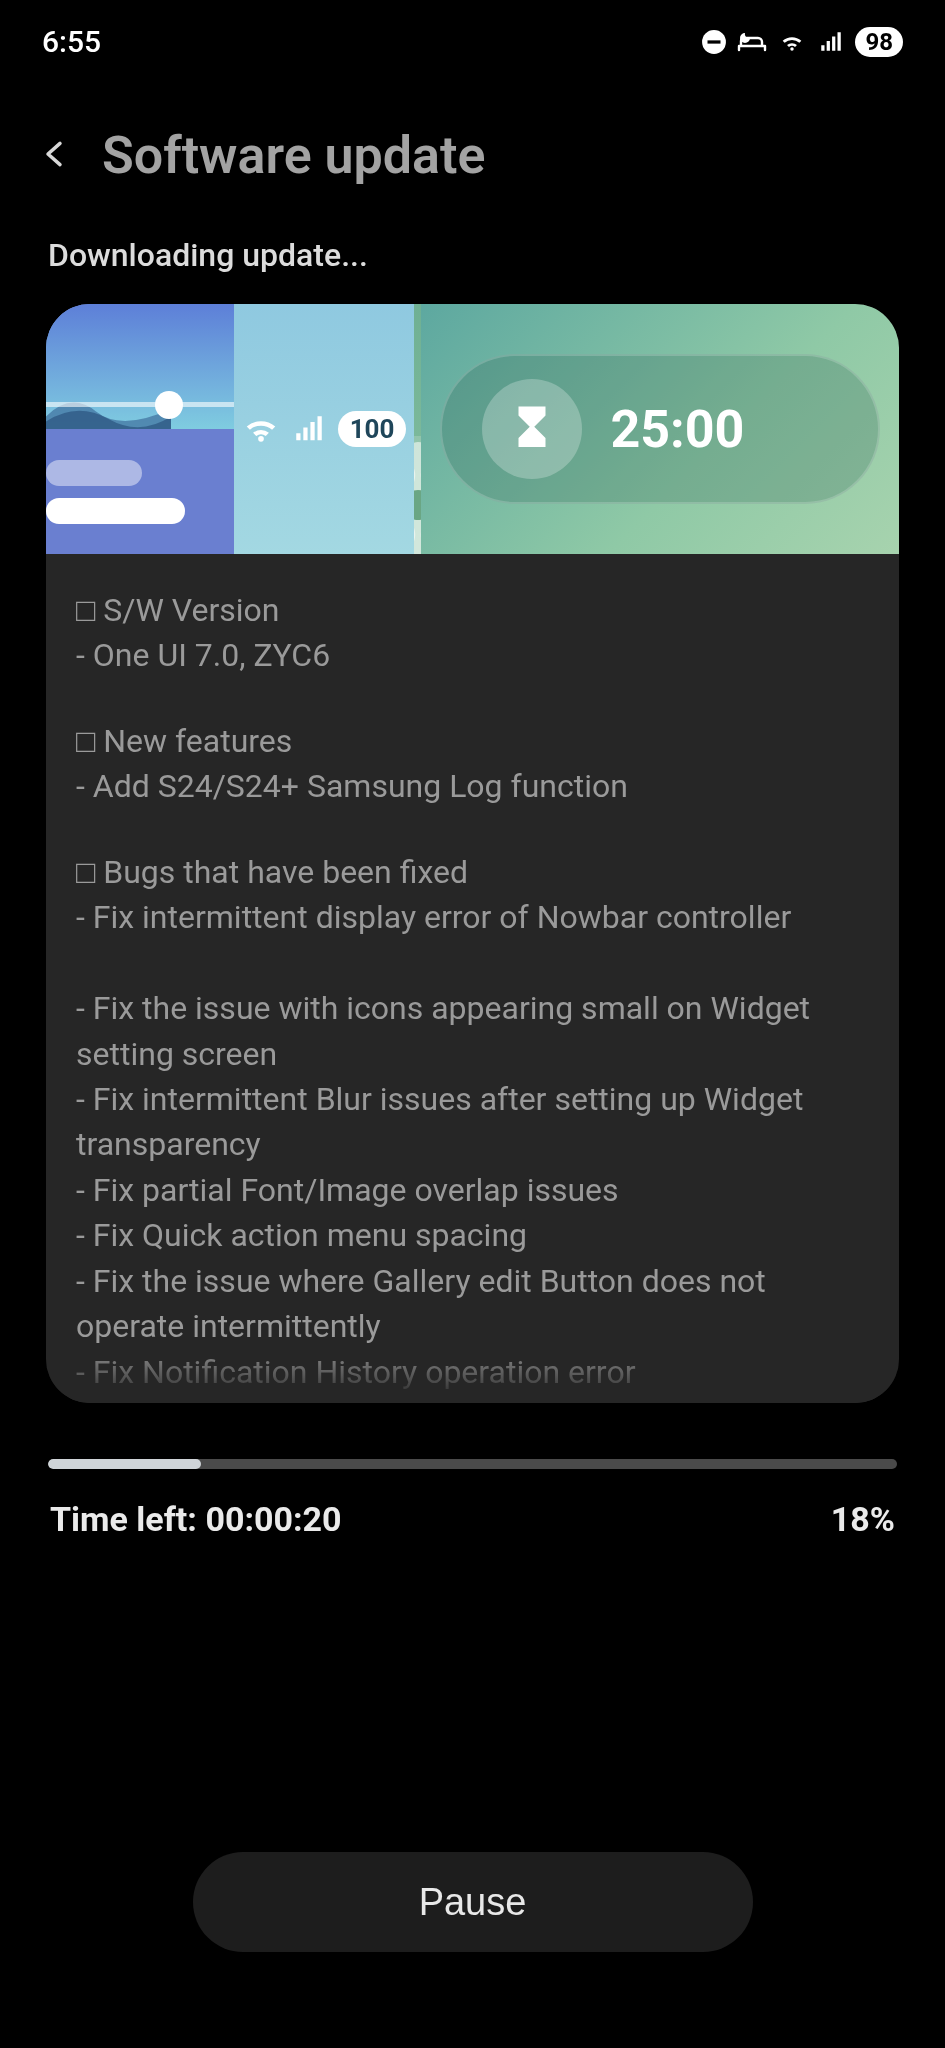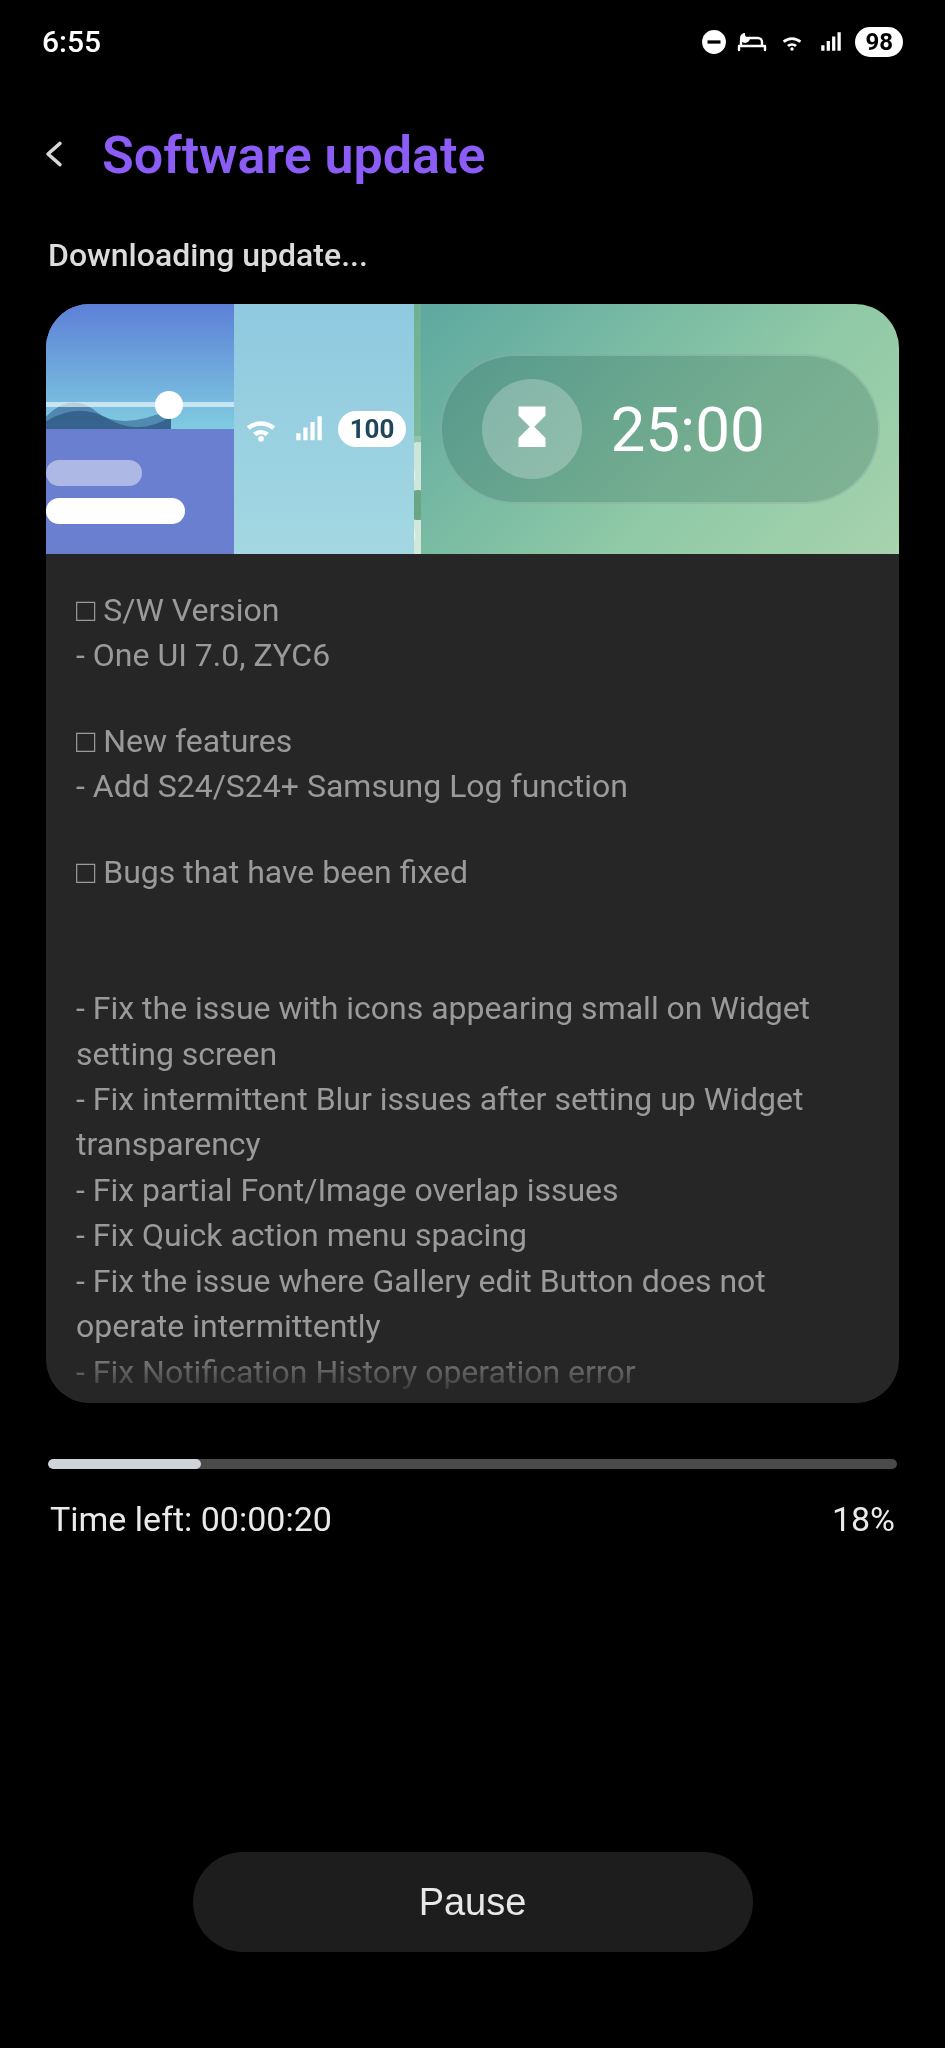--- a/index.html
+++ b/index.html
@@ -33,21 +33,21 @@
     font-weight: 700;
   }
 
   .header-row {
     display: flex;
     align-items: center;
     gap: 22px;
     padding: 54px 32px 0 32px;
   }
   .back-btn { padding: 6px 8px; cursor: pointer; }
-  .page-title { font-size: 52px; font-weight: 600; color: #8b5cf6; }
+  .page-title { font-size: 52px; font-weight: 600; color: #a3a3a3; }
 
   .subtitle {
     font-size: 32px;
     font-weight: 500;
     color: #dcdcdc;
     padding: 50px 60px 30px 48px;
   }
 
   .card {
     margin: 0 46px;
@@ -86,21 +86,21 @@
     background: rgba(40,90,80,0.25);
     border: 2px solid rgba(255,255,255,0.18);
     display:flex;
     align-items:center;
     justify-content:flex-start;
     gap:28px;
     padding-left:40px;
     color:#fff;
   }
   .hour-circle { width:100px; height:100px; border-radius:50%; background:rgba(255,255,255,0.25); display:flex; align-items:center; justify-content:center; }
-  .timer-text { font-size:62px; font-weight:400; }
+  .timer-text { font-size:52px; font-weight:700; }
 
   .notes {
     padding: 34px 30px 8px 30px;
     color: #9a9a9a;
     font-size: 32px;
     line-height: 1.42;
     position: relative;
   }
   .notes p { margin-bottom: 40px; }
   .notes p:last-of-type { margin-bottom: 0; }
@@ -112,21 +112,21 @@
 
   .progress-wrap { padding: 56px 48px 0 48px; }
   .progress-track {
     width:100%; height:10px; border-radius:6px; background:#4a4a4a; overflow:hidden;
   }
   .progress-fill { height:100%; background:#cfd4d8; border-radius:6px; }
 
   .time-row {
     display:flex; justify-content:space-between; align-items:center;
     padding: 30px 50px 0 50px;
-    font-size:34px; color:#eaeaea;
+    font-size:34px; color:#eaeaea;font-weight:bold;
   }
 
   .pause-btn {
     position:absolute;
     left:50%;
     transform:translateX(-50%);
     bottom: 96px;
     width: 560px;
     height: 100px;
     border-radius: 54px;
@@ -242,21 +242,21 @@
     <p>
       <span class="title-line">□ S/W Version</span><br>
       <span>- One UI 7.0, ZYC6</span>
     </p>
     <p>
       <span class="title-line">□ New features</span><br>
       <span>- Add S24/S24+ Samsung Log function</span>
     </p>
     <p>
       <span class="title-line">□ Bugs that have been fixed</span><br>
-      <br>
+      <span>- Fix intermittent display error of Nowbar controller</span><br>
       <br>
       <span>- Fix the issue with icons appearing small on Widget setting screen</span><br>
       <span>- Fix intermittent Blur issues after setting up Widget transparency</span><br>
       <span>- Fix partial Font/Image overlap issues</span><br>
       <span>- Fix Quick action menu spacing</span><br>
       <span>- Fix the issue where Gallery edit Button does not operate intermittently</span><br>
       <span>- Fix Notification History operation error</span>
     </p>
     <div class="fade"></div>
   </div>

